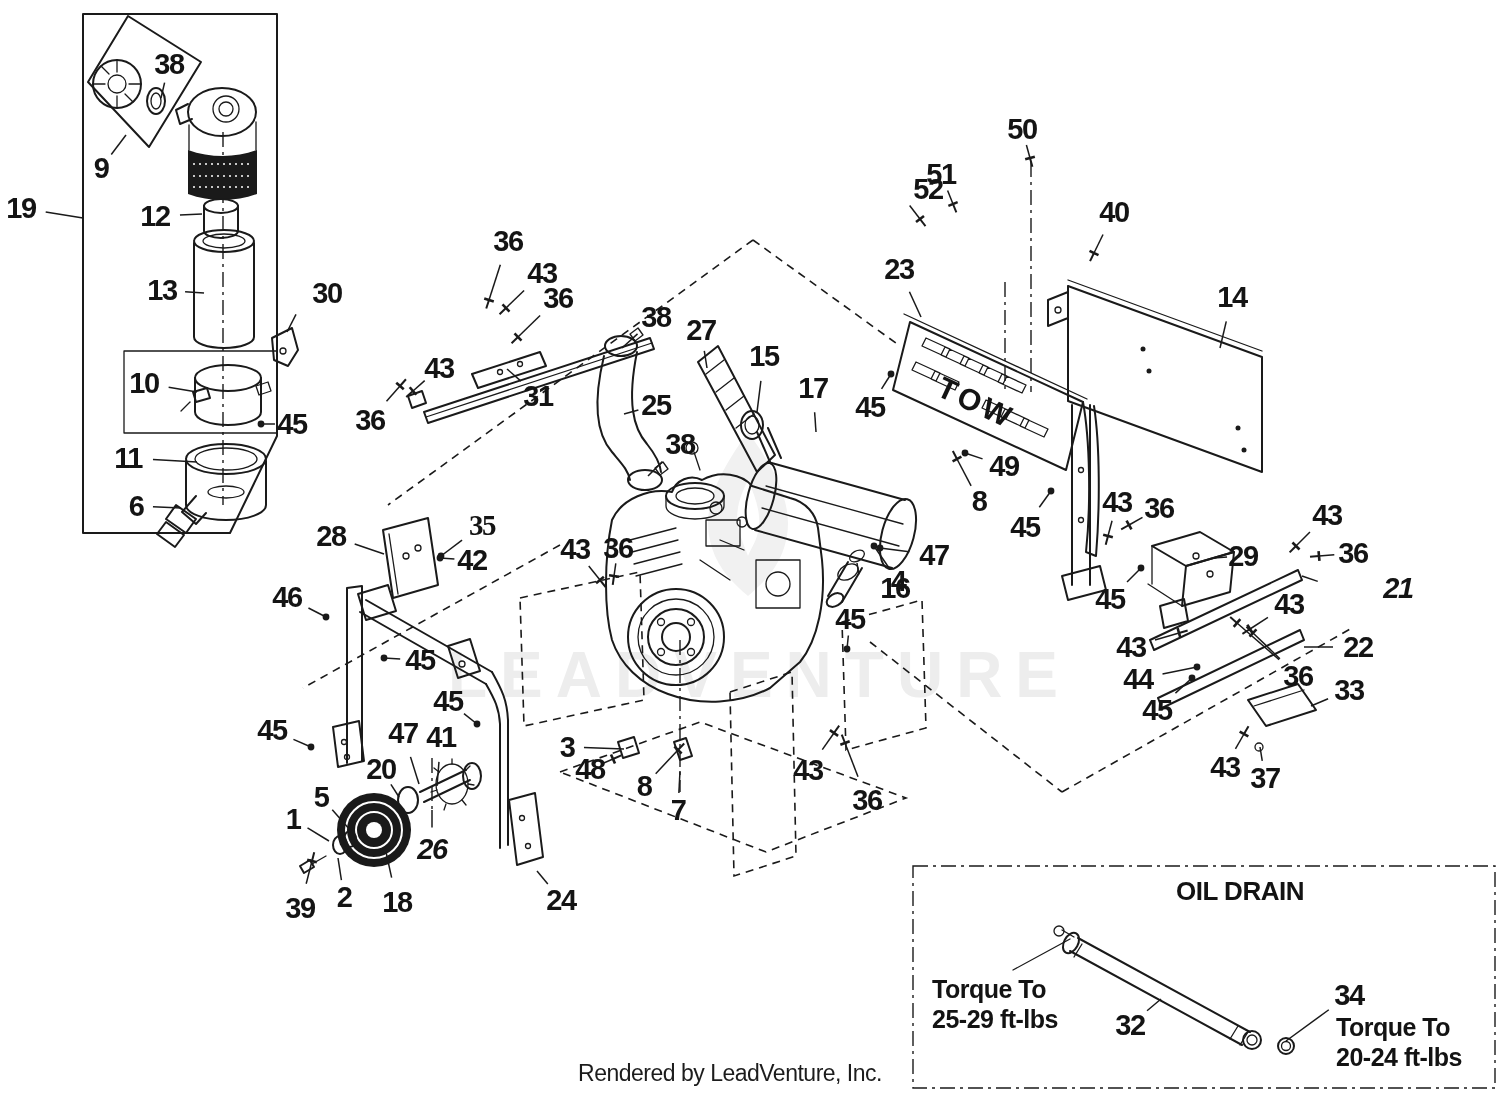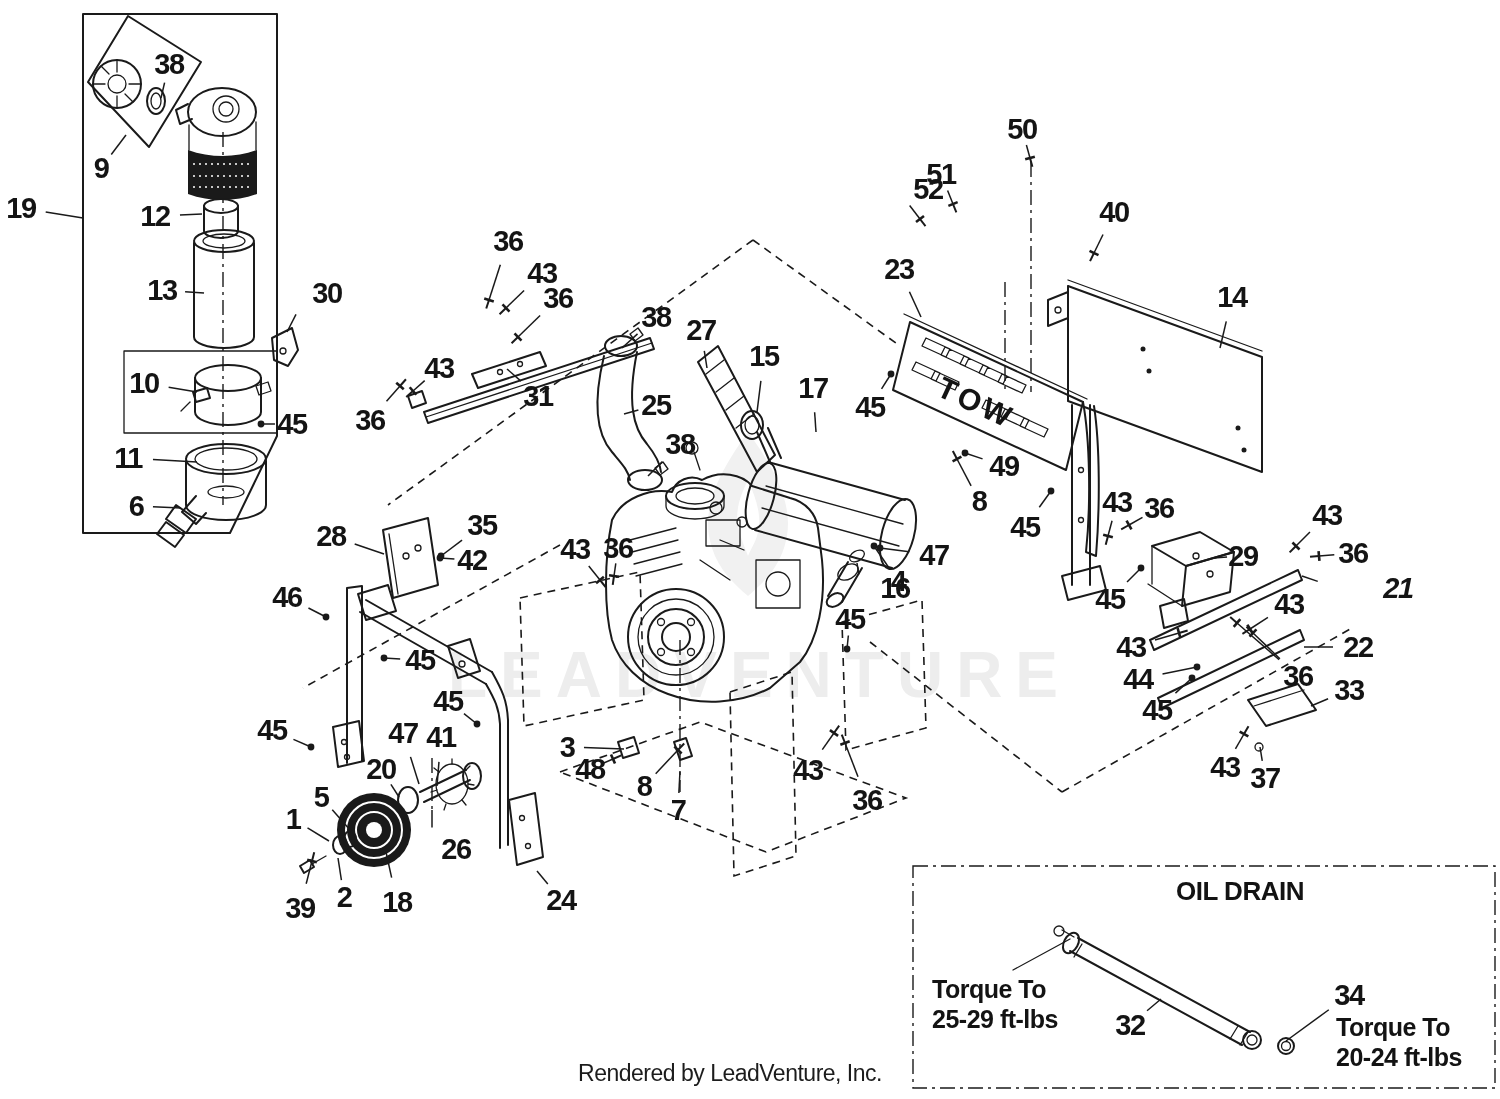--- a/index.html
+++ b/index.html
@@ -435,37 +435,37 @@
       <div class="callout" style="left: 1289px; top: 604px;">43</div>
       <div class="callout" style="left: 1358px; top: 647px;">22</div>
       <div class="callout" style="left: 1298px; top: 676px;">36</div>
       <div class="callout" style="left: 1349px; top: 690px;">33</div>
       <div class="callout" style="left: 1131px; top: 647px;">43</div>
       <div class="callout" style="left: 1138px; top: 679px;">44</div>
       <div class="callout" style="left: 1157px; top: 710px;">45</div>
       <div class="callout" style="left: 1225px; top: 767px;">43</div>
       <div class="callout" style="left: 1265px; top: 778px;">37</div>
       <div class="callout" style="left: 331px; top: 536px;">28</div>
-      <div class="callout" style="left: 482px; top: 525px;">35</div>
+      <div class="callout" style="left: 482px; top: 525px; font-family: Liberation Serif, serif;">35</div>
       <div class="callout" style="left: 472px; top: 560px;">42</div>
       <div class="callout" style="left: 287px; top: 597px;">46</div>
       <div class="callout" style="left: 420px; top: 660px;">45</div>
       <div class="callout" style="left: 448px; top: 701px;">45</div>
       <div class="callout" style="left: 272px; top: 730px;">45</div>
       <div class="callout" style="left: 575px; top: 549px;">43</div>
       <div class="callout" style="left: 618px; top: 548px;">36</div>
       <div class="callout" style="left: 403px; top: 733px;">47</div>
       <div class="callout" style="left: 441px; top: 737px;">41</div>
       <div class="callout" style="left: 381px; top: 769px;">20</div>
       <div class="callout" style="left: 321px; top: 797px;">5</div>
       <div class="callout" style="left: 293px; top: 819px;">1</div>
       <div class="callout" style="left: 300px; top: 908px;">39</div>
       <div class="callout" style="left: 344px; top: 897px;">2</div>
       <div class="callout" style="left: 397px; top: 902px;">18</div>
-      <div class="callout" style="left: 456px; top: 849px;">26</div>
+      <div class="callout" style="left: 432px; top: 849px; font-style: italic;">26</div>
       <div class="callout" style="left: 561px; top: 900px;">24</div>
       <div class="callout" style="left: 567px; top: 747px;">3</div>
       <div class="callout" style="left: 590px; top: 769px;">48</div>
       <div class="callout" style="left: 644px; top: 786px;">8</div>
       <div class="callout" style="left: 678px; top: 810px;">7</div>
       <div class="callout" style="left: 808px; top: 770px;">43</div>
       <div class="callout" style="left: 867px; top: 800px;">36</div>
       <div class="callout" style="left: 850px; top: 619px;">45</div>
       <div class="callout" style="left: 895px; top: 588px;">16</div>
       <div class="callout" style="left: 898px; top: 581px;">4</div>

